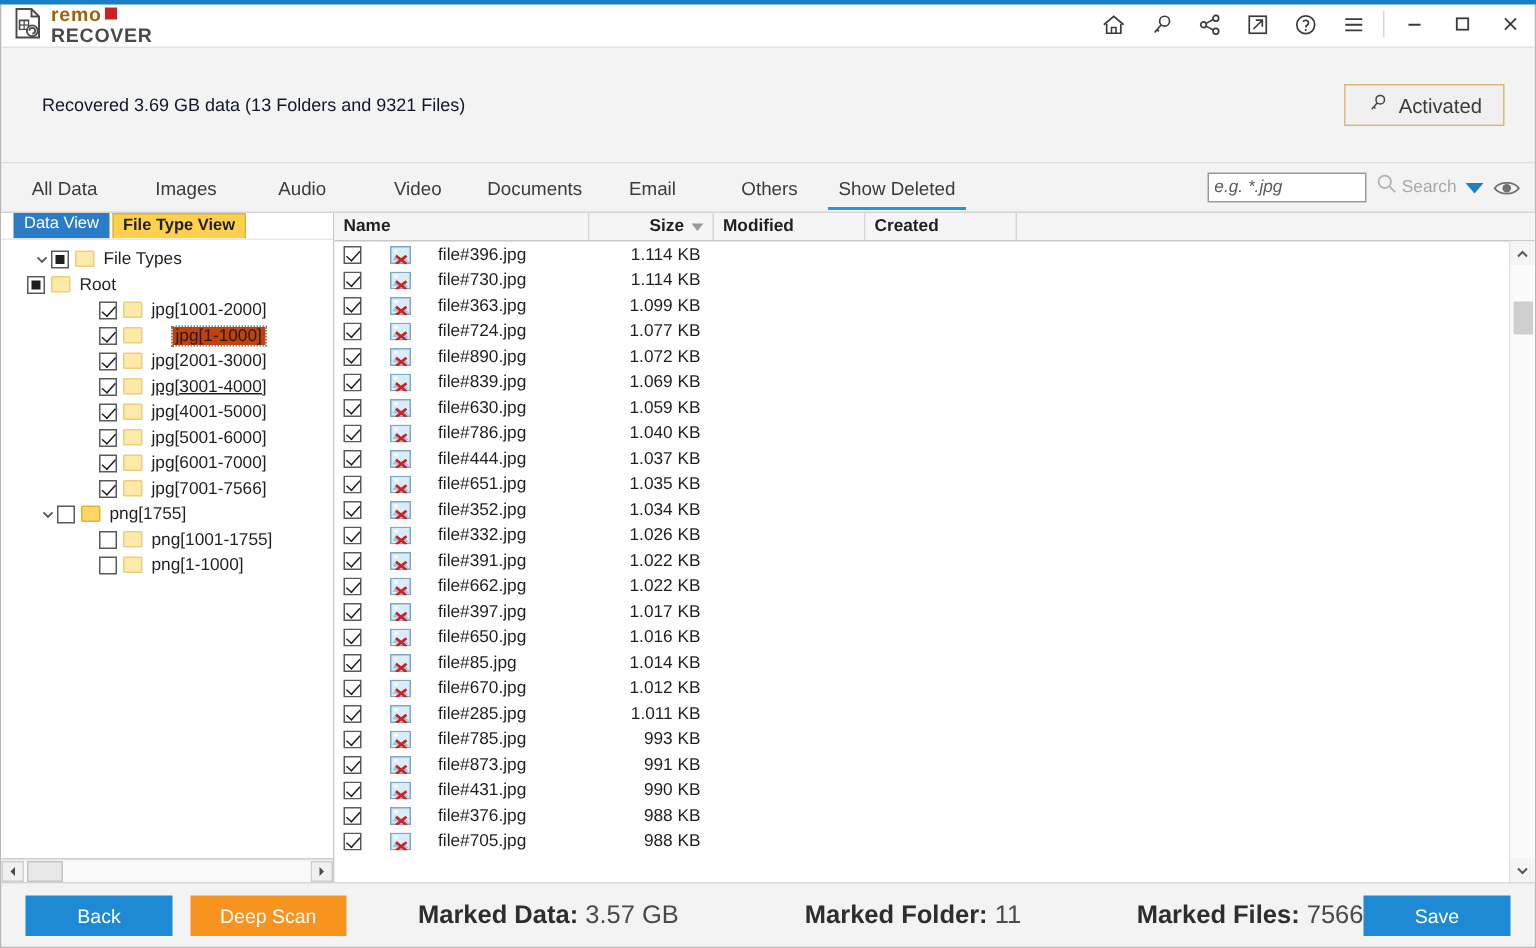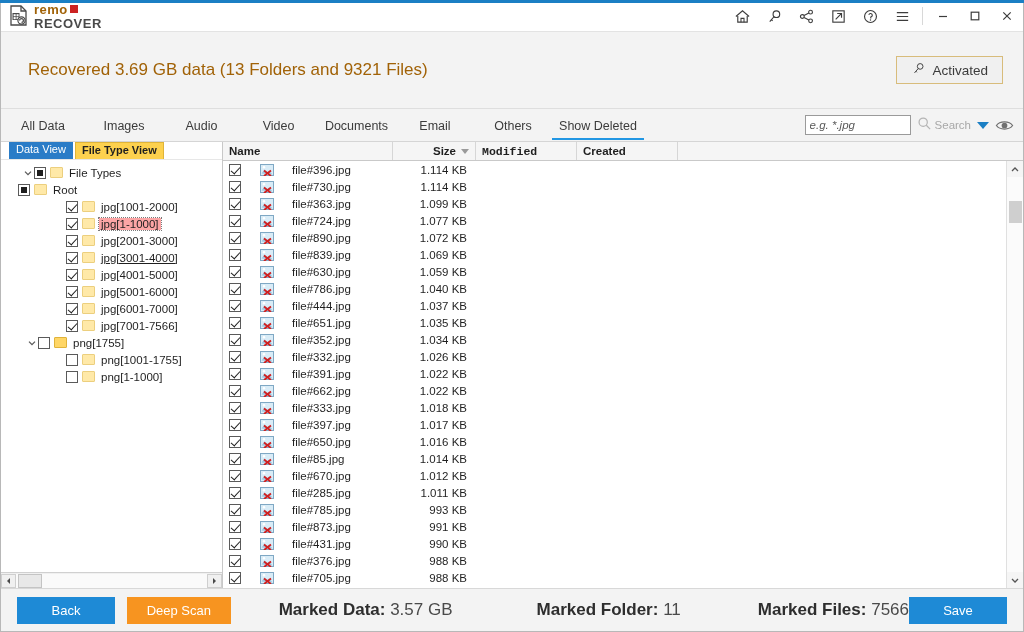--- a/index.html
+++ b/index.html
@@ -50,21 +50,21 @@
   }
   .tb-sep { width: 1px; height: 18px; background: #d8d8d8; margin: 0 4px; }
 
   
   .banner {
     height: 77px; background: #f3f3f3;
     display: flex; align-items: center; padding: 0 20px 0 27px;
     border-bottom: 1px solid #dedede;
     flex: none;
   }
-  .banner-title { font-size: 17px; color: #a16207; }
+  .banner-title { font-size: 12px; color: #0f172a; }
   .banner-spacer { flex: 1; }
   .activated-btn {
     border: 1px solid #d8bc7b; background: #f0f0f0;
     height: 28px; padding: 0 14px; display: flex; align-items: center; gap: 6px;
     font-size: 13.5px; color: #3b3b3b; cursor: default;
   }
 
   
   .tabbar {
     height: 33px; background: #f3f3f3;
@@ -118,21 +118,21 @@
   }
   .tree {
     flex: 1; overflow: hidden; padding-top: 4px;
     border-top: 1px solid #e7e7e7;
     position: relative; background: #fff;
   }
   .tnode {
     display: flex; align-items: center; height: 17px; font-size: 11.5px;
     color: #1f1f1f; cursor: default; white-space: nowrap;
   }
-  .tnode.selected .tlabel { background: #fca5a5; outline: 1px dotted #7a7a7a; }
+  .tnode.selected .tlabel { background: #c2410c; outline: 1px dotted #7a7a7a; margin-left: 16px; }
   .twist { width: 13px; display: flex; align-items: center; justify-content: center; flex: none; }
   .twist.empty { visibility: hidden; }
   .chk {
     width: 12px; height: 12px; border: 1px solid #5a5a5a; background: #fff;
     flex: none; margin-right: 4px; position: relative; display: inline-block;
   }
   .chk.checked::after {
     content: ""; position: absolute; left: 3px; top: 0px; width: 4px; height: 8px;
     border: solid #1f1f1f; border-width: 0 1.6px 1.6px 0; transform: rotate(42deg);
   }
@@ -166,21 +166,21 @@
     display: flex; height: 19px; background: #f5f5f5;
     border-bottom: 1px solid #c9c9c9; flex: none; font-size: 11.5px;
   }
   .hcell {
     display: flex; align-items: center; font-weight: bold; color: #1f1f1f;
     border-right: 1px solid #d6d6d6; padding-left: 6px; cursor: default;
     position: relative; background: #f5f5f5;
   }
   .hcell.c-name { width: 170px; }
   .hcell.c-size { width: 83px; justify-content: flex-end; padding-right: 6px; gap: 5px; }
-  .hcell.c-mod  { width: 101px; font-family: Liberation Mono, monospace; }
+  .hcell.c-mod  { width: 101px; }
   .hcell.c-cre  { width: 101px; }
   .hcell.c-fill { flex: 1; border-right: none; }
   .sort-tri {
     width: 0; height: 0; border-left: 4px solid transparent; border-right: 4px solid transparent;
     border-top: 5px solid #9a9a9a;
   }
   .rows-wrap { flex: 1; display: flex; min-height: 0; }
   .rows { flex: 1; overflow: hidden; min-width: 0; }
   .row {
     display: flex; height: 17px; align-items: center; font-size: 11.5px; color: #1f1f1f;
@@ -769,35 +769,20 @@
             </div>
             <div class="row">
               <div class="rc-name">
                 <span class="chk checked" style="margin-right: 1px;"></span>
                 <span class="fileicon"><svg width="14" height="12" viewBox="0 0 14 12">
                     <rect x="0.5" y="0.5" width="13" height="11" fill="#d9ecf7" stroke="#7fa8c4" stroke-width="1"></rect>
                     <path d="M1.5 9.5 L4.5 5.5 L7 8.5 L9 6.5 L12.5 10.5 Z" fill="#9dc6e0"></path>
                     <circle cx="4" cy="3.2" r="1.2" fill="#ffffff"></circle>
                     <path d="M4 6.5 L11 12 M11 6.5 L4 12" stroke="#d02020" stroke-width="1.8"></path>
                   </svg></span>
-                <span class="fn">file#333.jpg</span>
-              </div>
-              <div class="rc-size">1.018 KB</div>
-              <div class="rc-mod"></div>
-              <div class="rc-cre"></div>
-            </div>
-            <div class="row">
-              <div class="rc-name">
-                <span class="chk checked" style="margin-right: 1px;"></span>
-                <span class="fileicon"><svg width="14" height="12" viewBox="0 0 14 12">
-                    <rect x="0.5" y="0.5" width="13" height="11" fill="#d9ecf7" stroke="#7fa8c4" stroke-width="1"></rect>
-                    <path d="M1.5 9.5 L4.5 5.5 L7 8.5 L9 6.5 L12.5 10.5 Z" fill="#9dc6e0"></path>
-                    <circle cx="4" cy="3.2" r="1.2" fill="#ffffff"></circle>
-                    <path d="M4 6.5 L11 12 M11 6.5 L4 12" stroke="#d02020" stroke-width="1.8"></path>
-                  </svg></span>
                 <span class="fn">file#397.jpg</span>
               </div>
               <div class="rc-size">1.017 KB</div>
               <div class="rc-mod"></div>
               <div class="rc-cre"></div>
             </div>
             <div class="row">
               <div class="rc-name">
                 <span class="chk checked" style="margin-right: 1px;"></span>
                 <span class="fileicon"><svg width="14" height="12" viewBox="0 0 14 12">

